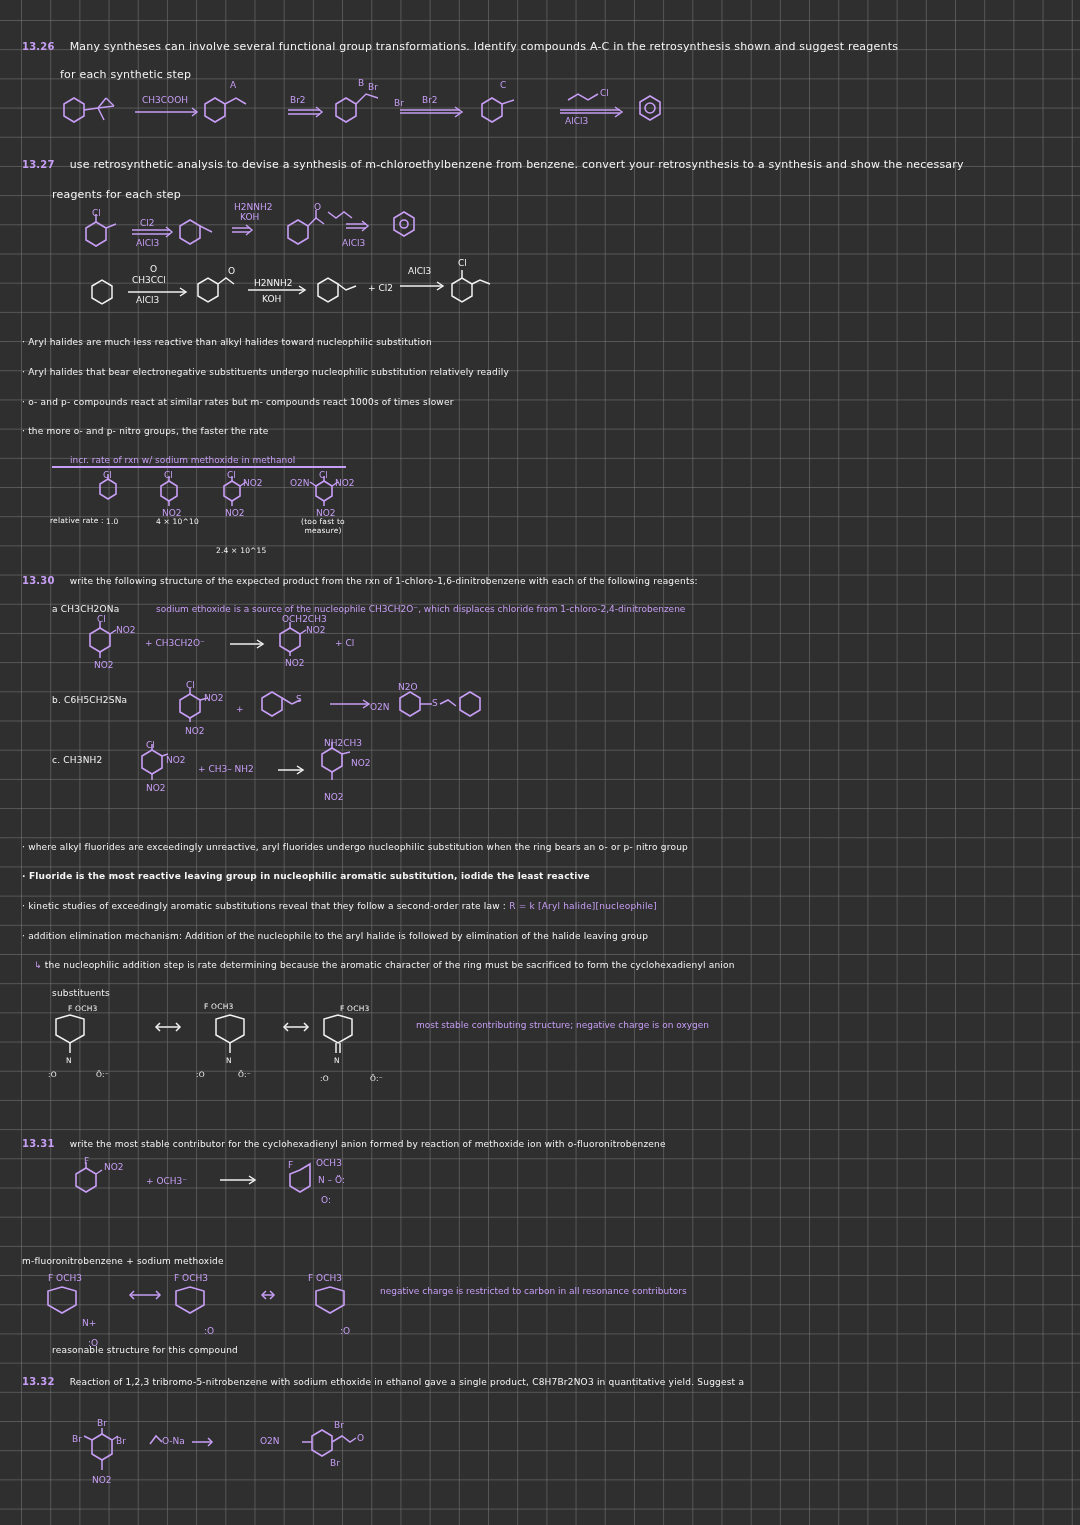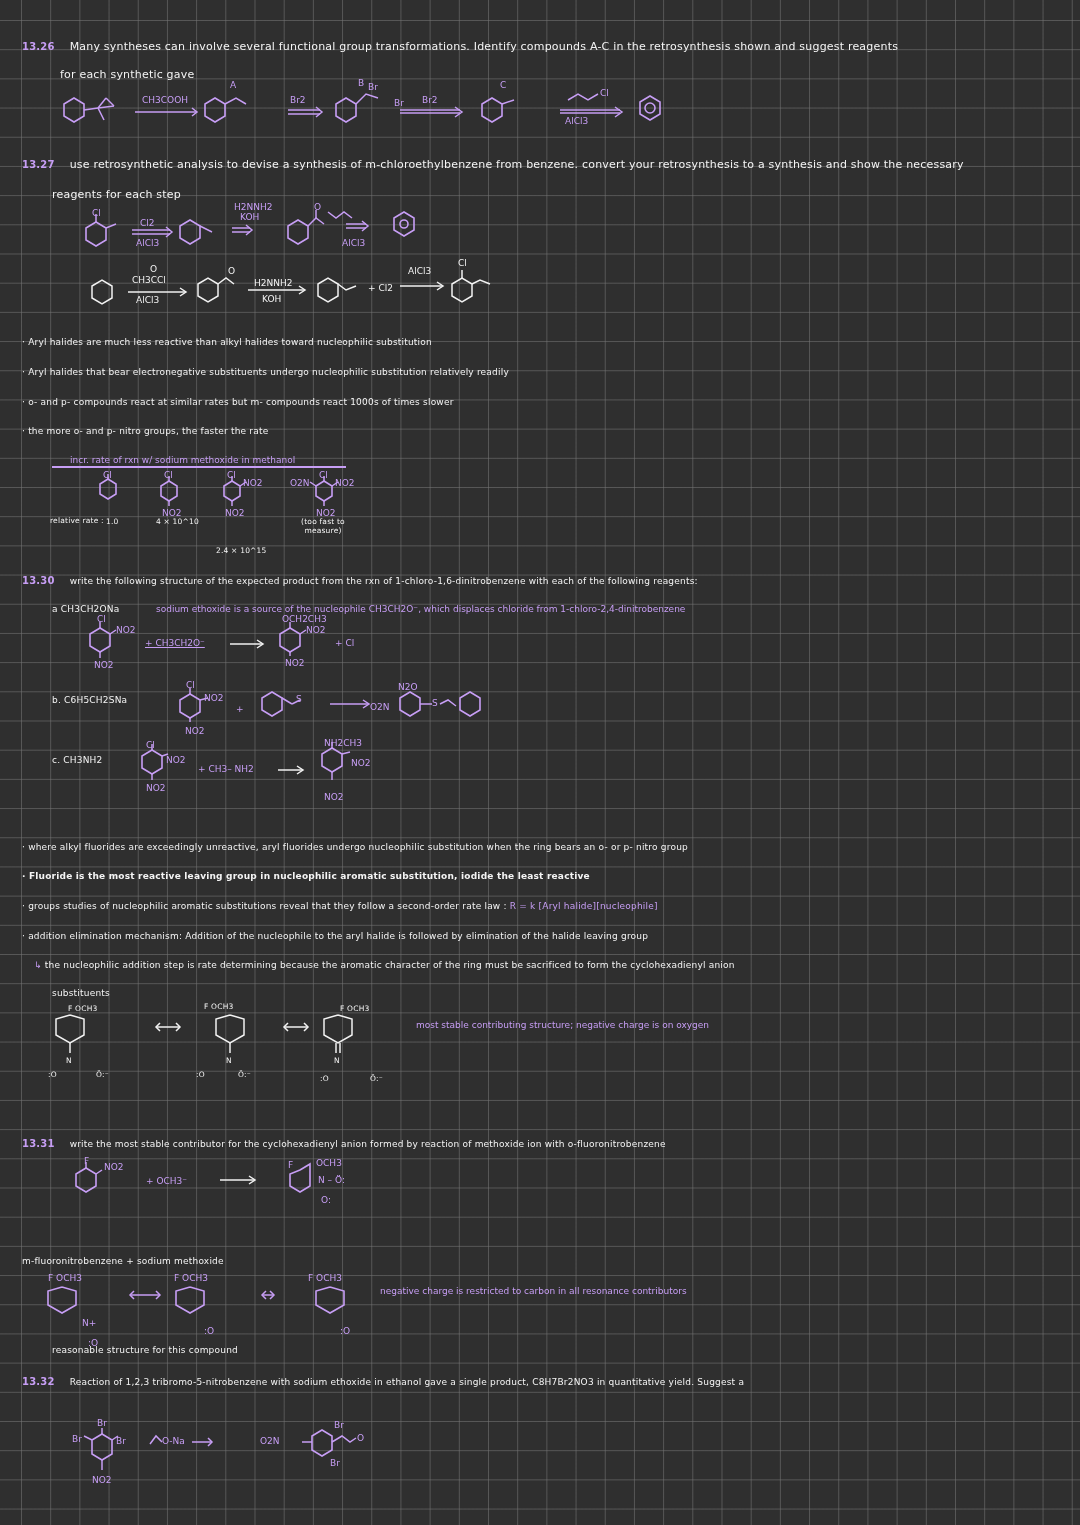--- a/index.html
+++ b/index.html
@@ -27,21 +27,21 @@
   svg .ln { stroke:#c79ef5; stroke-width:1.5; fill:none; }
   svg .lnw { stroke:#f2f2f2; stroke-width:1.5; fill:none; }
   .hr-line { position:absolute; height:2px; background:#c79ef5; }
 </style>
 </head>
 <body>
 
 <div class="abs t" style="left:22px;top:40px;">
   <span class="num">13.26</span><span>Many syntheses can involve several functional group transformations. Identify compounds A-C in the retrosynthesis shown and suggest reagents</span>
 </div>
-<div class="abs t" style="left:60px;top:68px;">for each synthetic gave</div>
+<div class="abs t" style="left:60px;top:68px;">for each synthetic step</div>
 
 <svg width="1080" height="60" style="left:0;top:80px;">
 
   <polygon class="ring" points="64,24 74,18 84,24 84,36 74,42 64,36"></polygon>
   <line class="ln" x1="84" y1="30" x2="98" y2="28"></line>
   <line class="ln" x1="98" y1="28" x2="106" y2="18"></line>
   <line class="ln" x1="98" y1="28" x2="114" y2="26"></line>
   <line class="ln" x1="106" y1="18" x2="114" y2="26"></line>
   <line class="ln" x1="98" y1="28" x2="104" y2="40"></line>
 
@@ -224,21 +224,21 @@
   <line class="lnw" x1="238" y1="160" x2="262" y2="160"></line>
     <polyline class="lnw" points="257,156 263,160 257,164"></polyline>
   <polygon class="ring" points="282,144 292,138 302,144 302,156 292,162 282,156"></polygon>
     <line class="ln" x1="292" y1="138" x2="292" y2="132"></line>
     <line class="ln" x1="302" y1="144" x2="310" y2="142"></line>
     <line class="ln" x1="292" y1="162" x2="292" y2="170"></line>
 </svg>
 <div class="abs chem tiny" style="left:97px;top:614px;">Cl</div>
 <div class="abs chem tiny" style="left:116px;top:625px;">NO2</div>
 <div class="abs chem tiny" style="left:94px;top:660px;">NO2</div>
-<div class="abs chem" style="left:145px;top:638px;text-decoration:underline;">+ CH3CH2O⁻</div>
+<div class="abs chem" style="left:145px;top:638px;">+ CH3CH2O⁻</div>
 <div class="abs chem tiny" style="left:282px;top:614px;">OCH2CH3</div>
 <div class="abs chem tiny" style="left:306px;top:625px;">NO2</div>
 <div class="abs chem tiny" style="left:285px;top:658px;">NO2</div>
 <div class="abs chem" style="left:335px;top:638px;">+ Cl</div>
 
 <div class="abs t small" style="left:52px;top:695px;">b. C6H5CH2SNa</div>
 <div class="abs chem tiny" style="left:186px;top:680px;">Cl</div>
 <div class="abs chem tiny" style="left:204px;top:693px;">NO2</div>
 <div class="abs chem tiny" style="left:185px;top:726px;">NO2</div>
 <div class="abs chem" style="left:236px;top:704px;">+</div>
@@ -251,21 +251,21 @@
 <div class="abs chem tiny" style="left:146px;top:740px;">Cl</div>
 <div class="abs chem tiny" style="left:166px;top:755px;">NO2</div>
 <div class="abs chem tiny" style="left:146px;top:783px;">NO2</div>
 <div class="abs chem" style="left:198px;top:764px;">+ CH3– NH2</div>
 <div class="abs chem tiny" style="left:324px;top:738px;">NH2CH3</div>
 <div class="abs chem tiny" style="left:351px;top:758px;">NO2</div>
 <div class="abs chem tiny" style="left:324px;top:792px;">NO2</div>
 
 <div class="abs t small" style="left:22px;top:842px;">· <span>where alkyl fluorides are exceedingly unreactive, aryl fluorides undergo nucleophilic substitution when the ring bears an o- or p- nitro group</span></div>
 <div class="abs t small" style="left:22px;top:871px;font-weight:bold;">· <span>Fluoride is the most reactive leaving group in nucleophilic aromatic substitution, iodide the least reactive</span></div>
-<div class="abs t small" style="left:22px;top:901px;">· <span>groups studies of nucleophilic aromatic substitutions reveal that they follow a second-order rate law :</span> <span class="p">R = k [Aryl halide][nucleophile]</span></div>
+<div class="abs t small" style="left:22px;top:901px;">· <span>kinetic studies of exceedingly aromatic substitutions reveal that they follow a second-order rate law :</span> <span class="p">R = k [Aryl halide][nucleophile]</span></div>
 <div class="abs t small" style="left:22px;top:931px;">· <span>addition elimination mechanism: Addition of the nucleophile to the aryl halide is followed by elimination of the halide leaving group</span></div>
 <div class="abs t small" style="left:34px;top:960px;"><span class="p">↳</span> <span>the nucleophilic addition step is rate determining because the aromatic character of the ring must be sacrificed to form the cyclohexadienyl anion</span></div>
 
 <div class="abs t small" style="left:52px;top:988px;">substituents</div>
 <svg width="400" height="80" style="left:40px;top:1005px;">
   <polyline class="lnw" points="30,10 44,14 44,30 30,38 16,30 16,14 30,10"></polyline>
   <line class="lnw" x1="30" y1="38" x2="30" y2="48"></line>
   <line class="lnw" x1="116" y1="22" x2="140" y2="22"></line>
     <polyline class="lnw" points="136,18 140,22 136,26"></polyline>
     <polyline class="lnw" points="120,18 116,22 120,26"></polyline>

